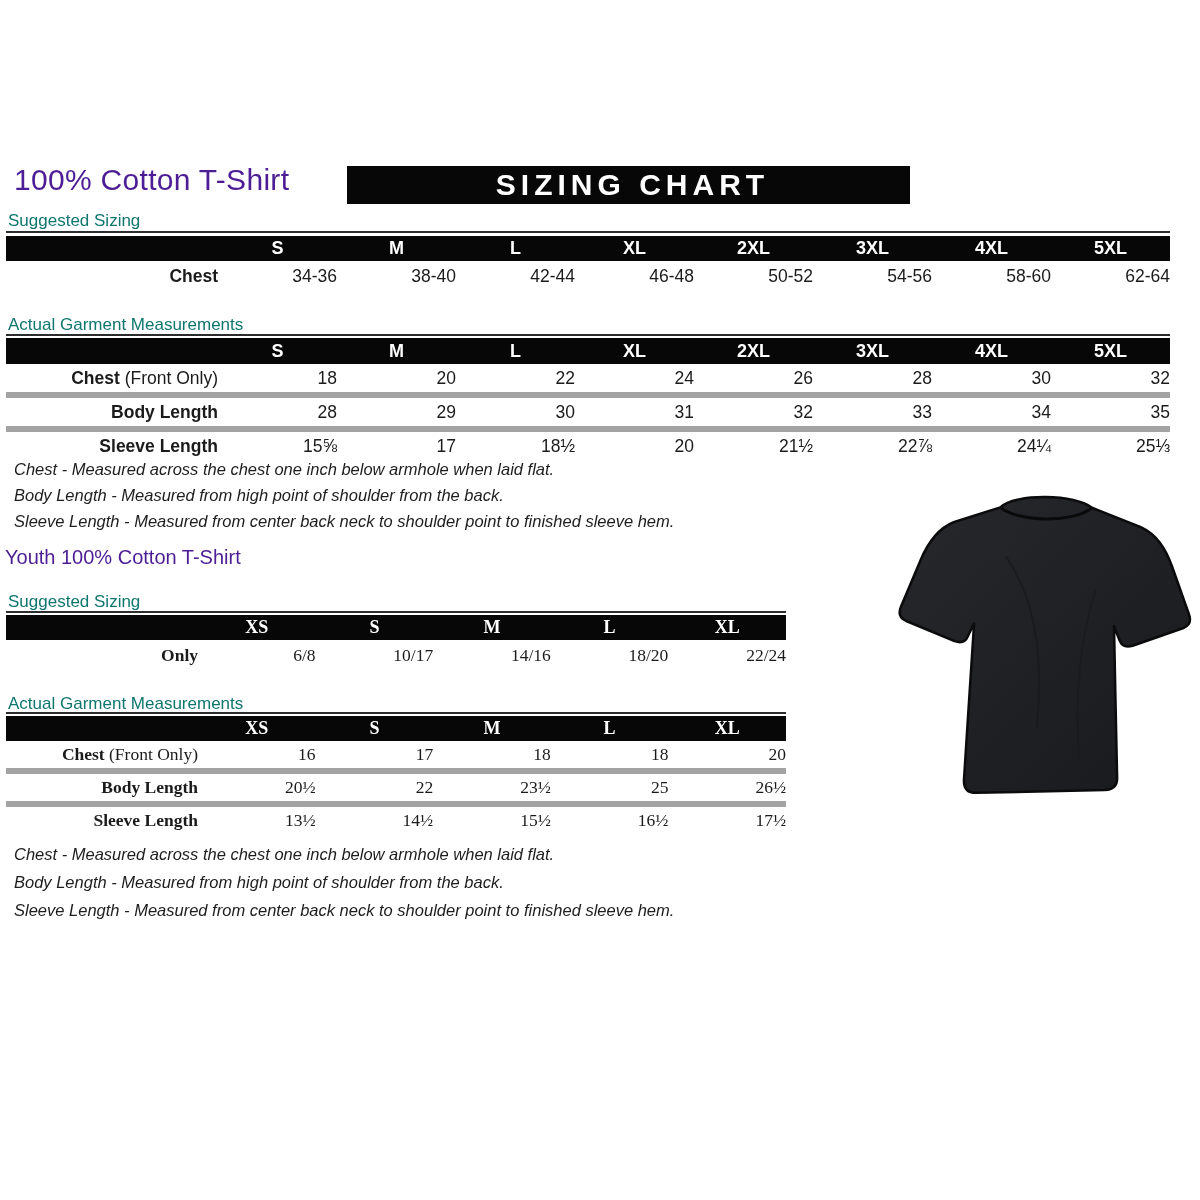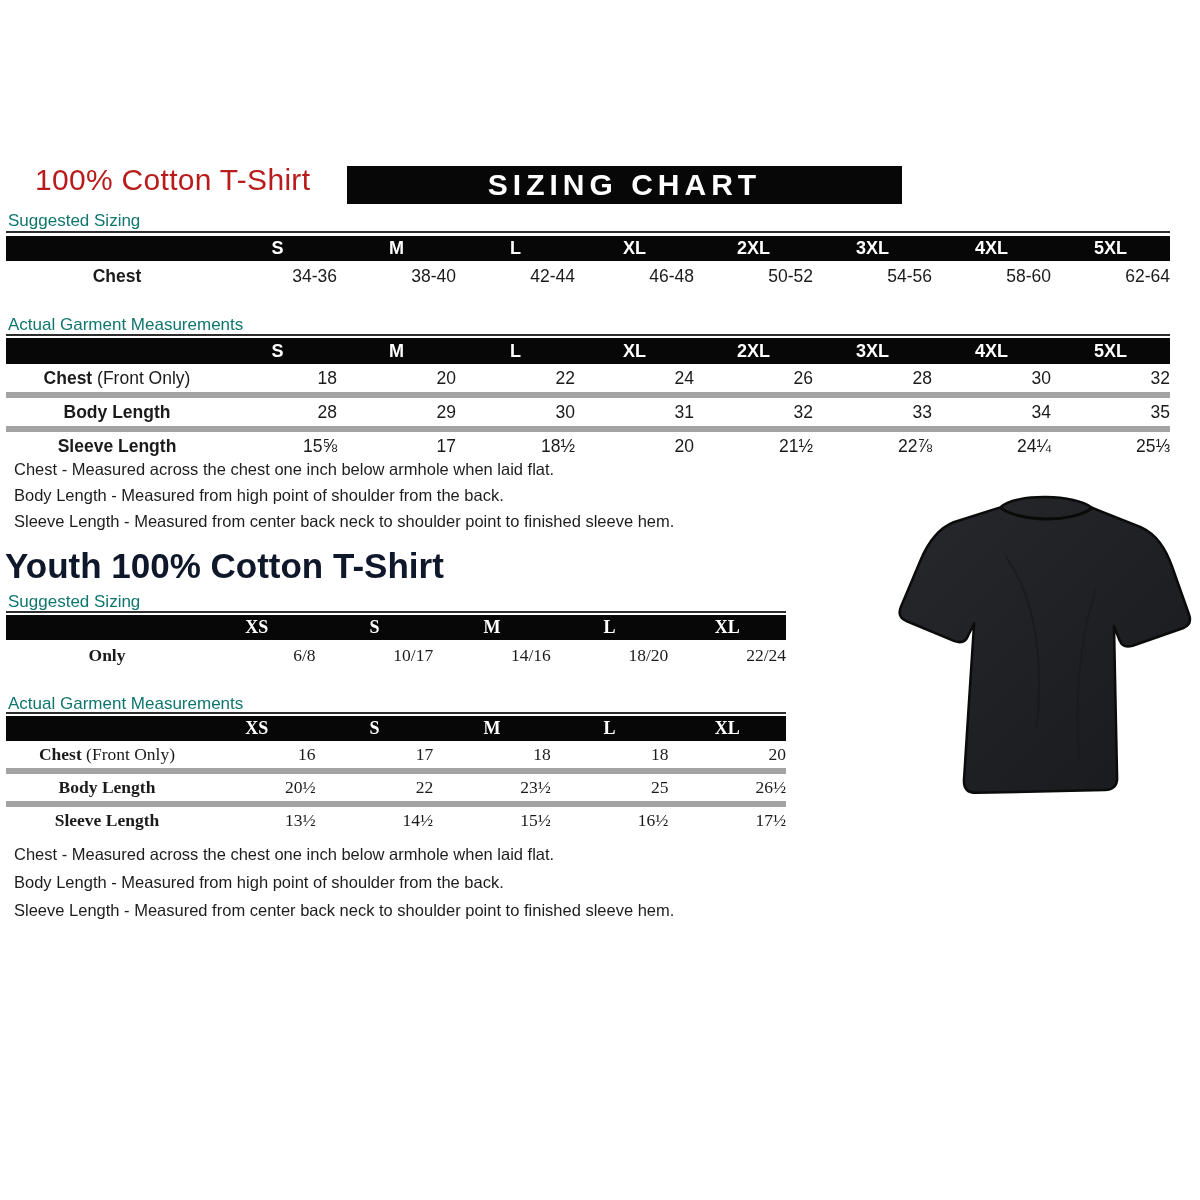--- a/index.html
+++ b/index.html
@@ -2,55 +2,55 @@
 <html><head>
 <meta charset="utf-8">
 <style>
   html,body{margin:0;padding:0;}
   body{
     width:1200px;height:1200px;background:#ffffff;position:relative;
     font-family:"Liberation Sans","DejaVu Sans",sans-serif;color:#161616;
     overflow:hidden;
   }
   .abs{position:absolute;}
-  #page-title{left:14px;top:163px;font-size:30px;font-weight:500;letter-spacing:.3px;color:#b91c1c;margin-left:21px;}
+  #page-title{left:14px;top:163px;font-size:30px;font-weight:500;letter-spacing:.3px;color:#4c1d95;}
   #banner{
     left:347px;top:166px;width:555px;height:38px;background:#070707;color:#fff;
     display:flex;align-items:center;justify-content:center;
-    font-size:30px;font-weight:700;letter-spacing:5px;
+    font-size:30px;font-weight:700;letter-spacing:5px;padding-left:8px;
   }
   .section-label{font-size:17px;color:#0f766e;}
   .rule{height:2px;background:#2d2d2d;}
   
   .sizing-table{border-collapse:collapse;table-layout:fixed;}
   .sizing-table th{
     background:#070707;color:#ffffff;font-size:18px;font-weight:700;
     text-align:center;padding:0;
   }
   .sizing-table td{
     text-align:right;font-size:17.5px;padding:0;color:#1b1b1b;
   }
-  .sizing-table td.row-label{text-align:center;padding-left:10px;}
+  .sizing-table td.row-label{text-align:right;padding-left:10px;}
   .row-label .lbl-b{font-weight:700;}
   .row-label .lbl-n{font-weight:400;}
   #adult-suggested-table,#adult-actual-table{width:1164px;}
   #youth-suggested-table,#youth-actual-table{width:780px;font-family:Liberation Serif, serif;}
   #adult-suggested-table .label-col,#adult-actual-table .label-col{width:212px;}
   #youth-suggested-table .label-col,#youth-actual-table .label-col{width:192px;}
   #adult-suggested-table th{height:25px;}
   #adult-suggested-table td{height:31px;}
   #adult-actual-table th{height:26px;}
   #adult-actual-table td{height:28px;}
   #youth-suggested-table th{height:25px;}
   #youth-suggested-table td{height:30px;}
   #youth-actual-table th{height:25px;}
   #youth-actual-table td{height:27px;}
   .bordered tbody tr:nth-child(n+2) td{border-top:6px solid #a3a3a3;}
-  .note{left:14px;font-size:16.5px;color:#1d1d1d;white-space:nowrap;}
-  #youth-title{left:5px;top:546px;font-size:35px;font-weight:700;color:#0f172a;}
+  .note{left:14px;font-size:16.5px;color:#1d1d1d;white-space:nowrap;font-style:italic;}
+  #youth-title{left:5px;top:546px;font-size:20px;font-weight:400;color:#4c1d95;}
   #tshirt-wrap{left:893px;top:477px;width:302px;height:338px;}
 </style>
 </head>
 <body>
 
 <div class="abs" id="page-title">100% Cotton T-Shirt</div>
 <div class="abs" id="banner">
   <span>SIZING CHART</span>
 </div>
 

